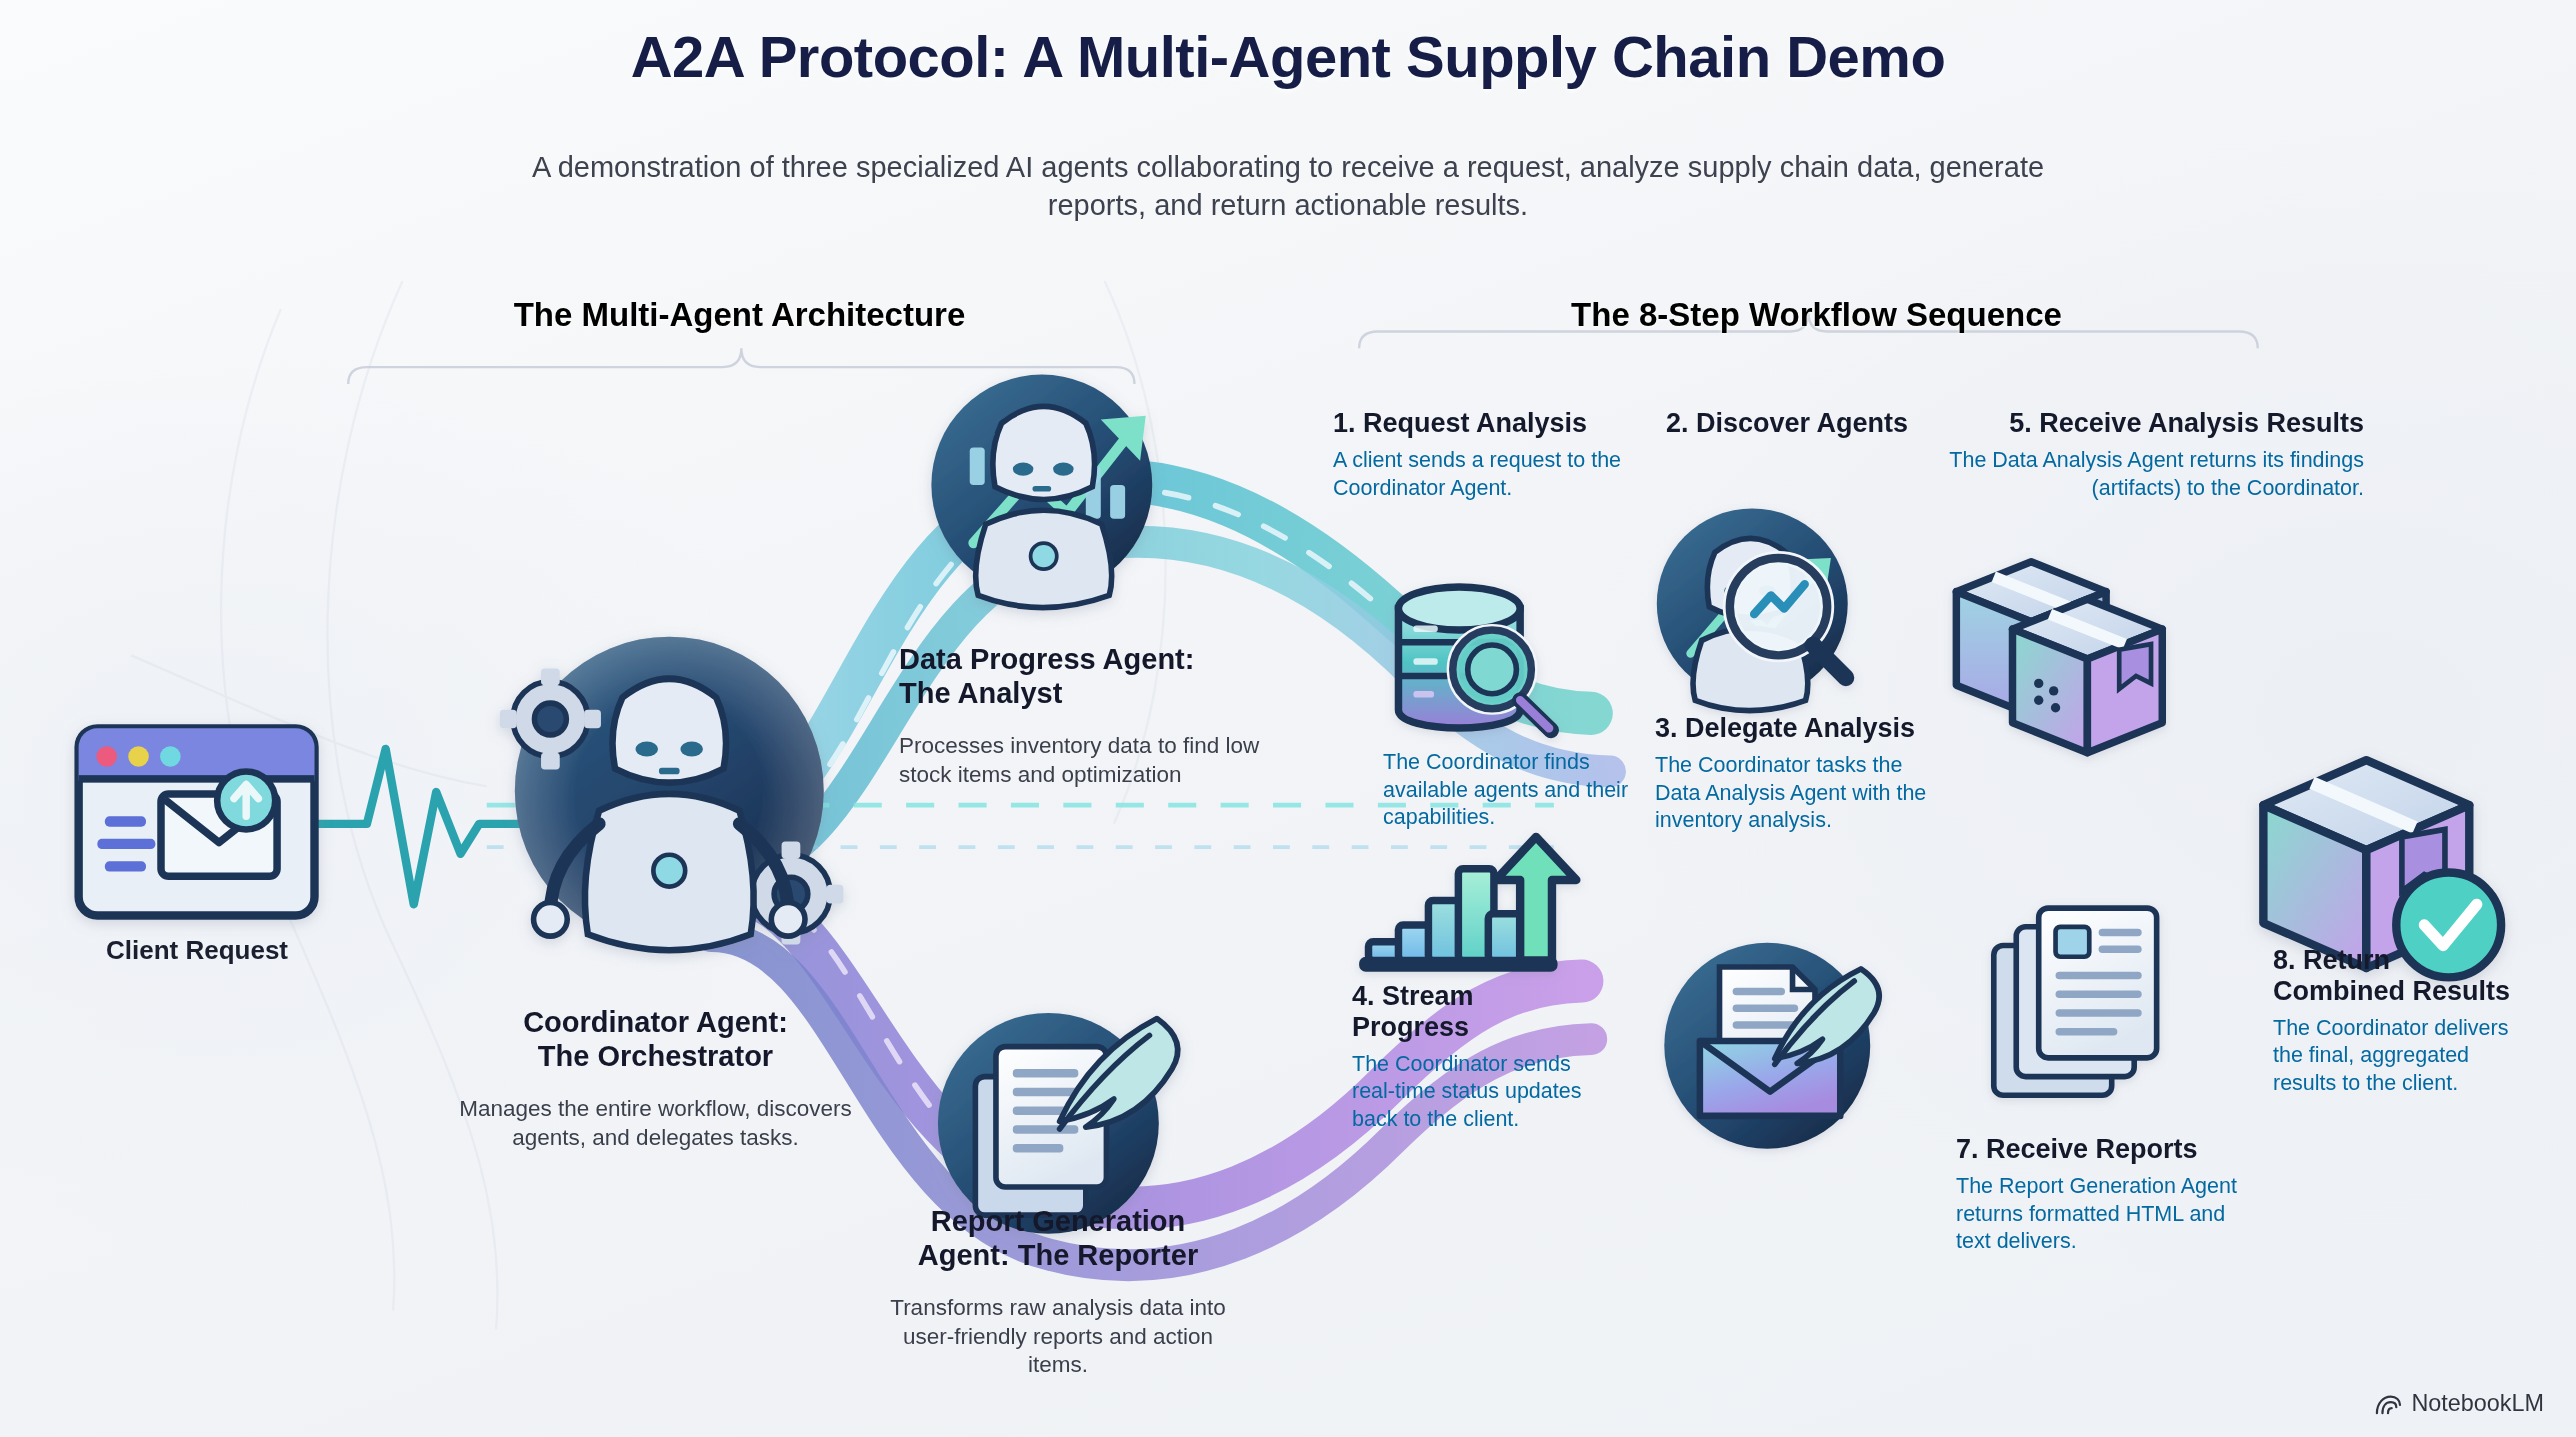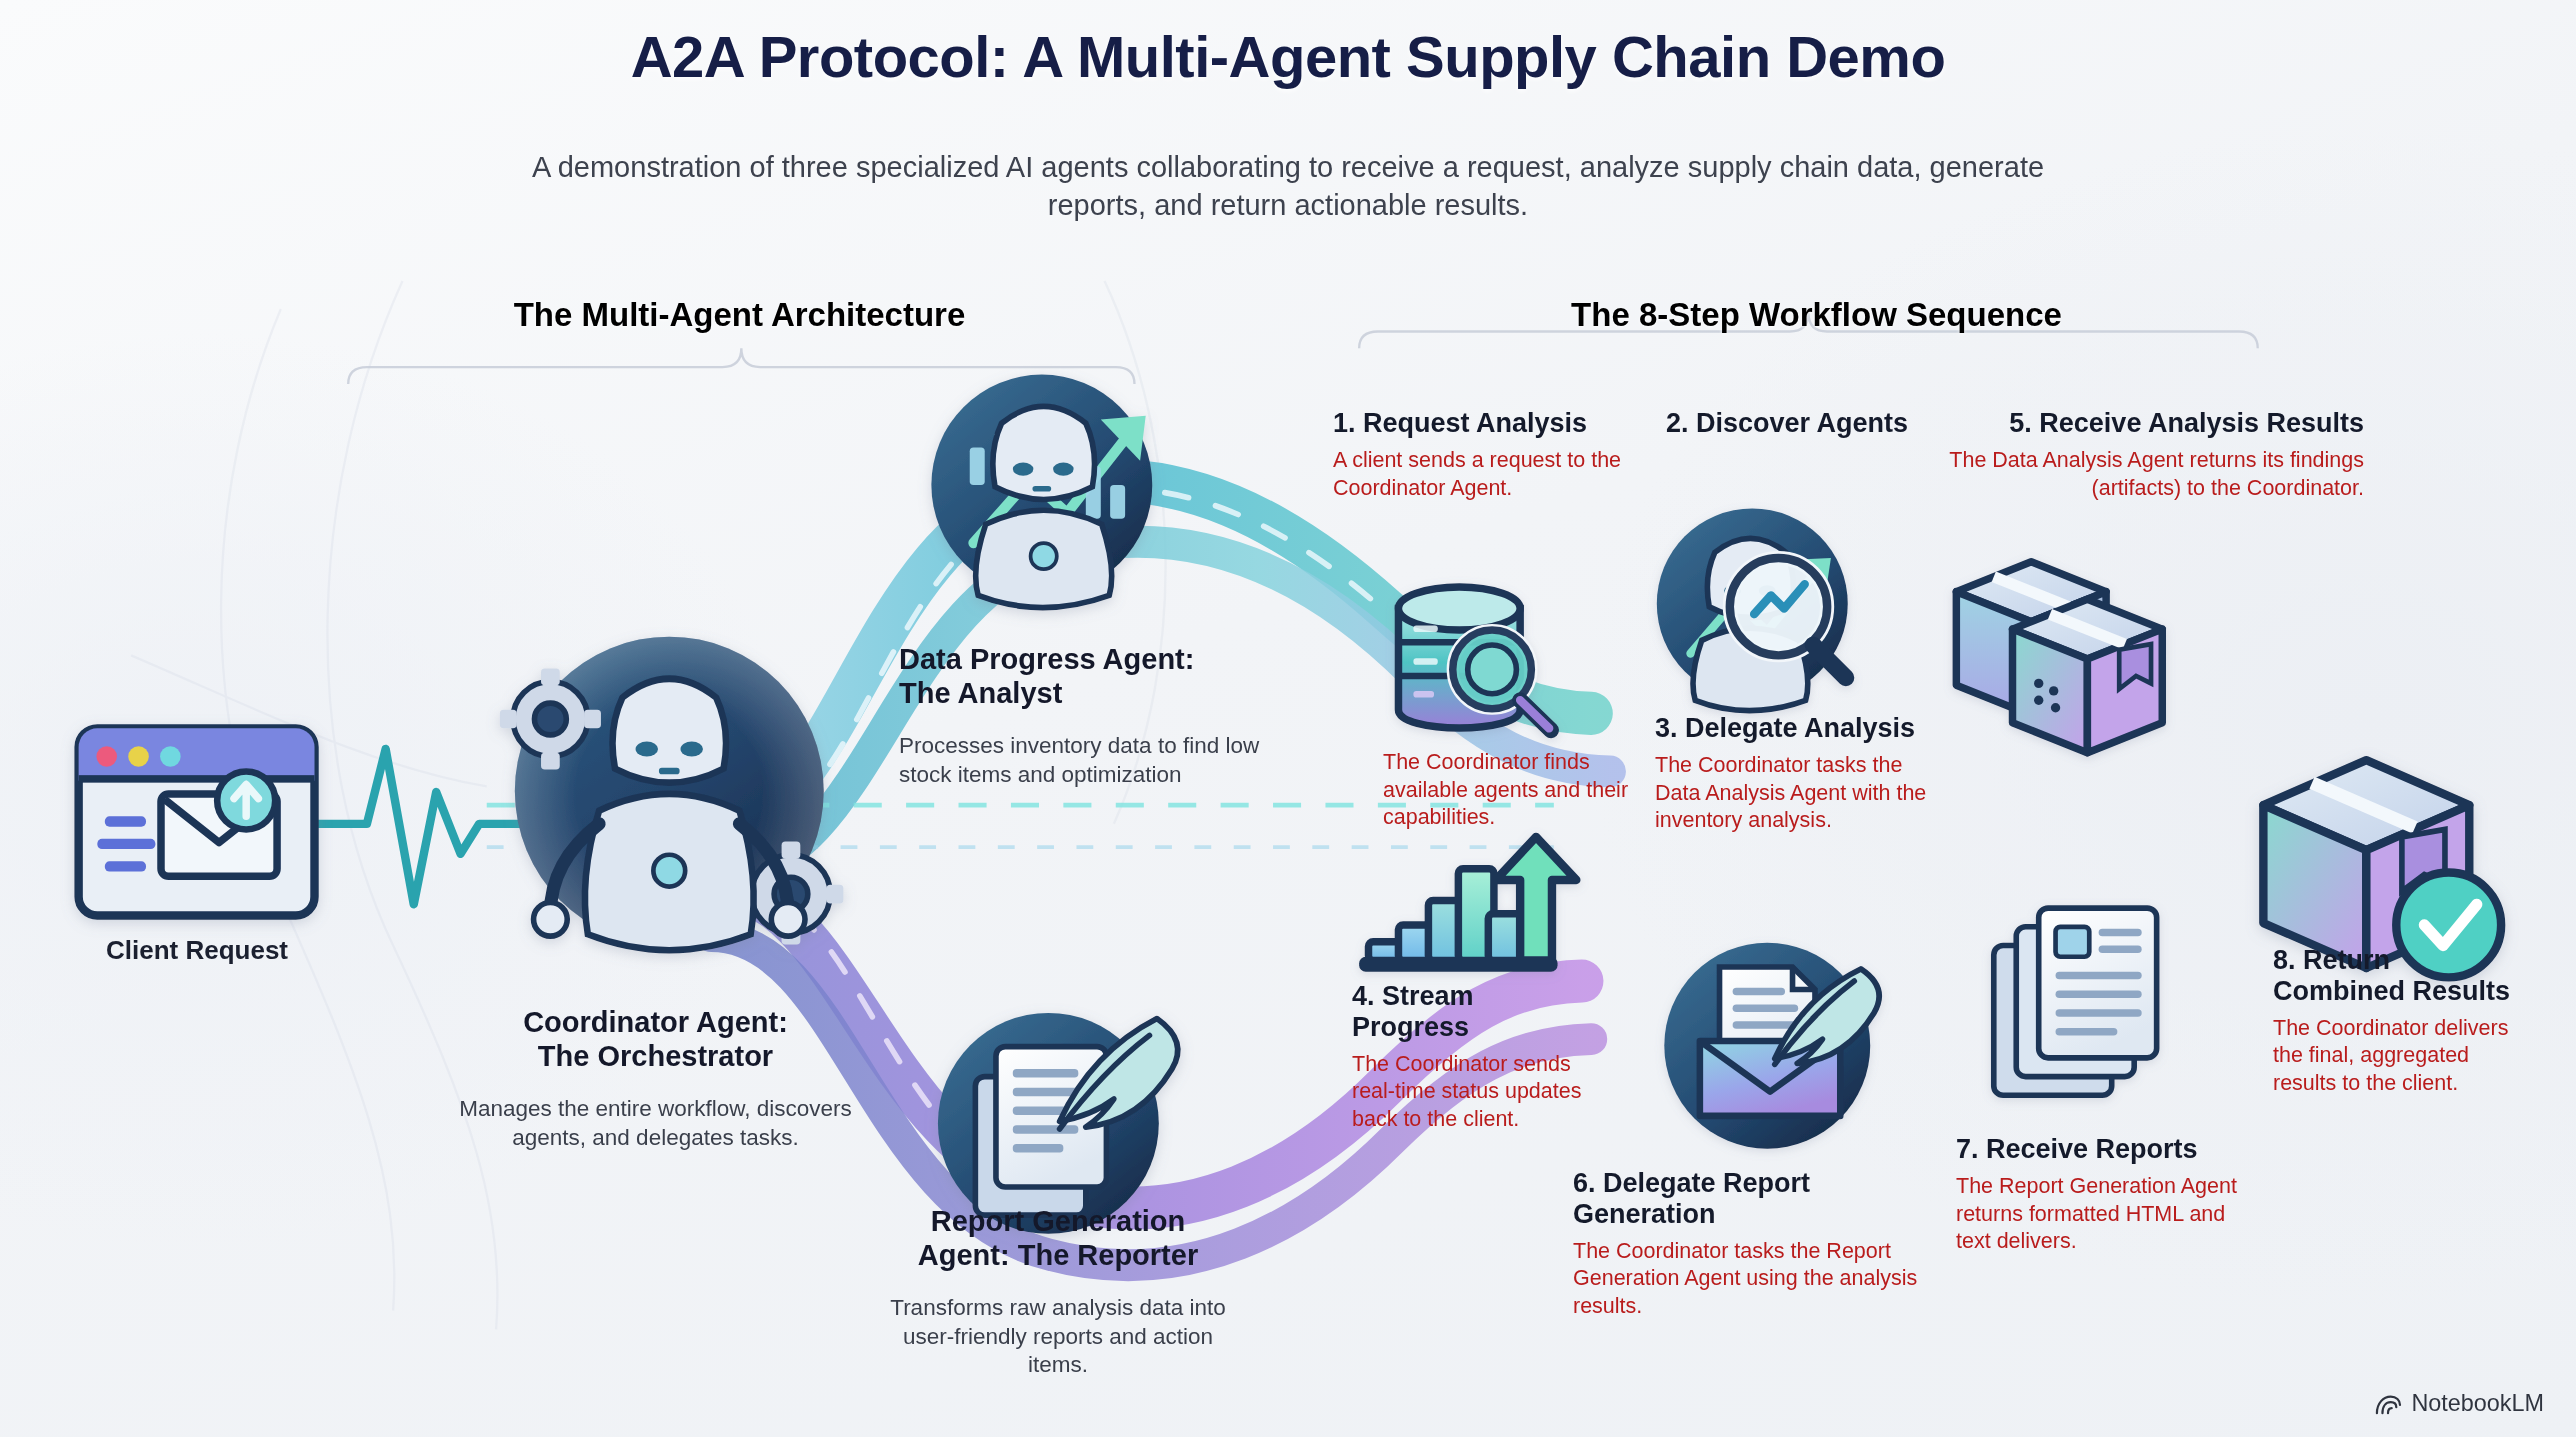--- a/index.html
+++ b/index.html
@@ -34,21 +34,21 @@
   }
   #arch-title{top:296px;left:187px;width:1105px;}
   #flow-title{top:296px;left:1264px;width:1105px;}
 
   .brace{stroke:#c7cdd8;stroke-width:2.5;fill:none;opacity:.85;}
 
   .agent-name{font-size:29px;line-height:1.18;font-weight:bold;color:#14182a;text-align:center;}
   .agent-desc{font-size:22.5px;line-height:1.26;color:#3a3f4b;text-align:center;margin-top:22px;}
 
   .step-title{font-size:27px;line-height:1.14;font-weight:bold;color:#141a2b;}
-  .step-desc{font-size:21.5px;line-height:1.28;color:#b91c1c;margin-top:8.4px;}
+  .step-desc{font-size:21.5px;line-height:1.28;color:#0369a1;margin-top:8.4px;}
 
   #client-label{
     top:917px;left:66px;width:262px;text-align:center;
     font-size:26px;font-weight:bold;color:#1b2030;margin-top:18px;
   }
 
   
   #watermark{
     right:32px;bottom:20.6px;display:flex;align-items:center;gap:9.4px;
     color:#1f2430;font-size:23.4px;opacity:.92;text-align:right;
@@ -437,24 +437,20 @@
   <div class="abs" style="top:981px;left:1352px;width:234px;">
     <div class="step-title">4. Stream Progress</div>
     <div class="step-desc">The Coordinator sends real-time status updates back to the client.</div>
   </div>
 
   <div class="abs" style="top:408px;left:1933px;width:431px;text-align:right;">
     <div class="step-title">5. Receive Analysis Results</div>
     <div class="step-desc">The Data Analysis Agent returns its findings (artifacts) to the Coordinator.</div>
   </div>
 
-  <div class="abs" style="top:1168px;left:1573px;width:346px;">
-    <div class="step-title">6. Delegate Report Generation</div>
-    <div class="step-desc">The Coordinator tasks the Report Generation Agent using the analysis results.</div>
-  </div>
 
   <div class="abs" style="top:1134px;left:1956px;width:300px;">
     <div class="step-title">7. Receive Reports</div>
     <div class="step-desc">The Report Generation Agent returns formatted HTML and text delivers.</div>
   </div>
 
   <div class="abs" style="top:945px;left:2273px;width:240px;">
     <div class="step-title">8. Return Combined Results</div>
     <div class="step-desc">The Coordinator delivers the final, aggregated results to the client.</div>
   </div>

